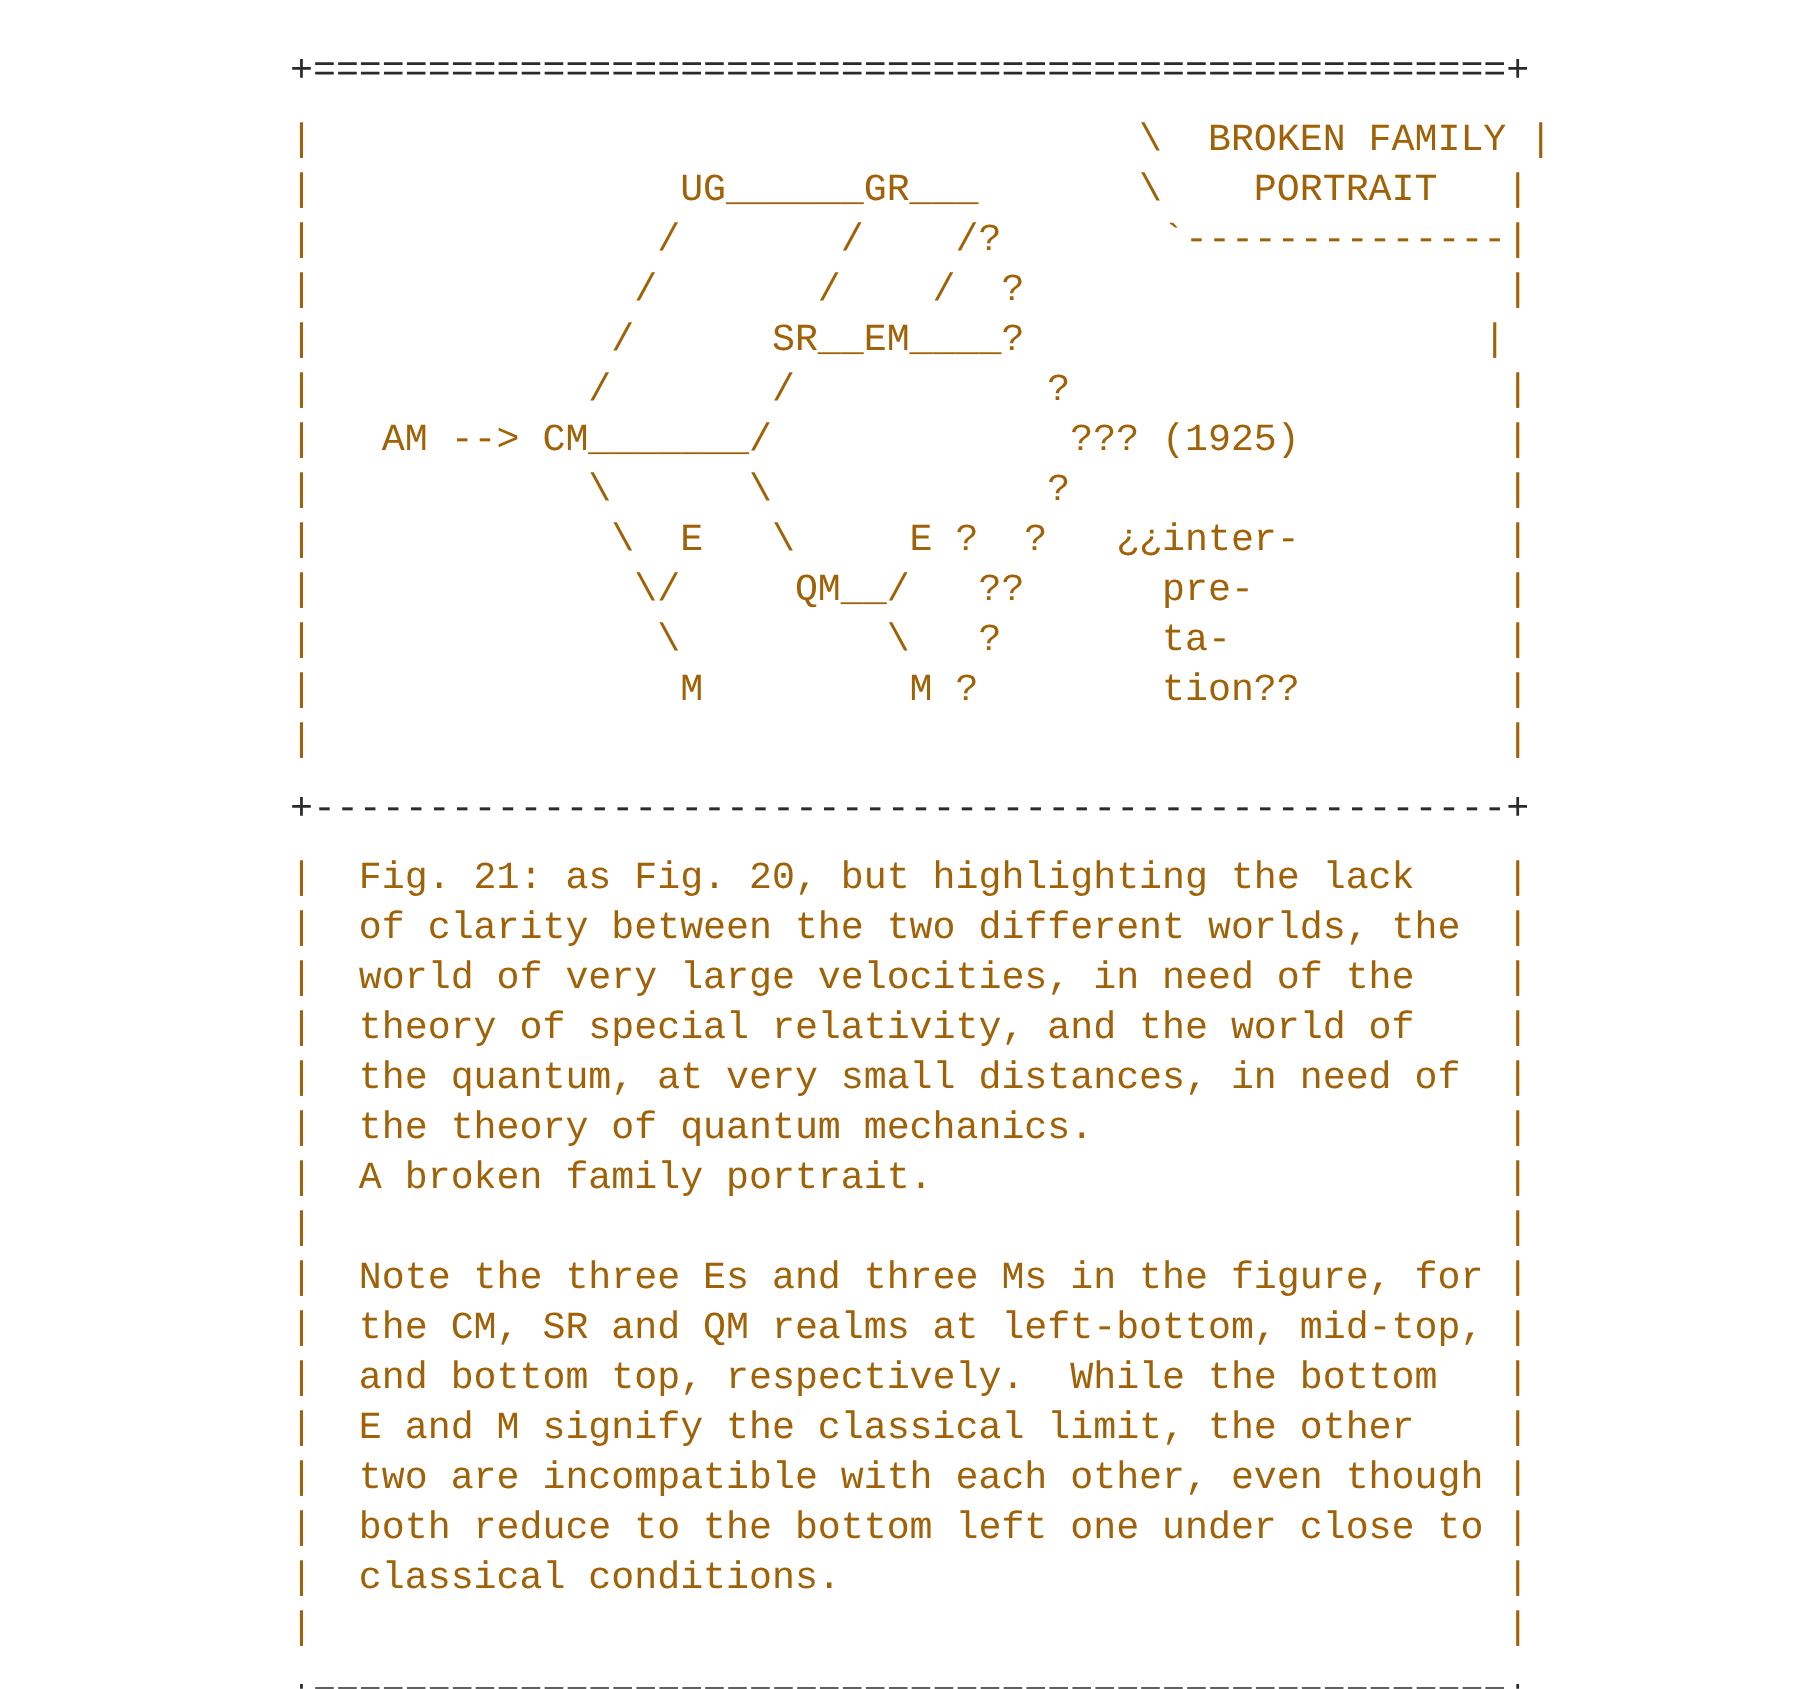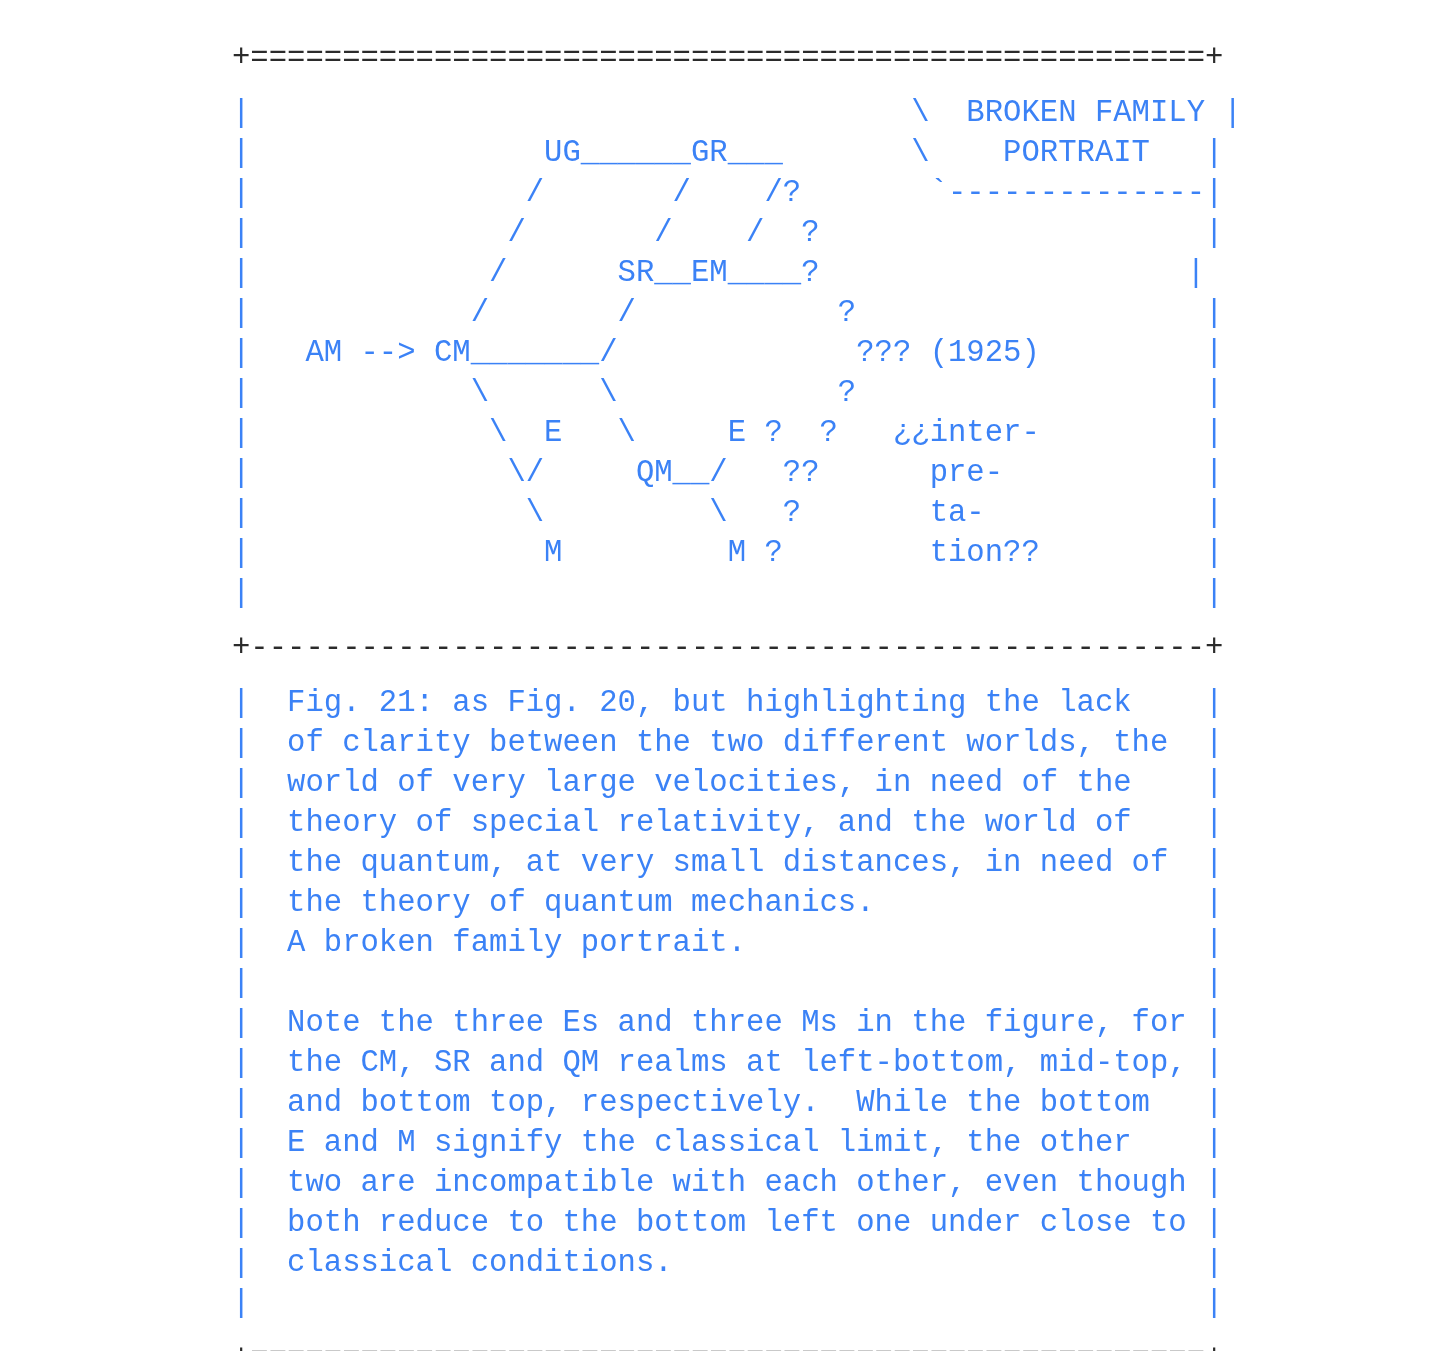--- a/index.html
+++ b/index.html
@@ -19,21 +19,21 @@
     top: 38px;
     margin: 0;
   }
   .ascii-line {
     display: block;
     white-space: pre;
     font-family: "Liberation Mono", "DejaVu Sans Mono", monospace;
     font-size: 30.6px;
     line-height: 40px;
     height: 40px;
-    color: #3b82f6;
+    color: #a16207;
     letter-spacing: 0px;
   }
   .border { color: #2b2b2b; }
 </style>
 </head>
 <body>
 
 <pre class="ascii-frame"><span class="ascii-line border">+====================================================+</span>
 <span id="figure-rows"><span class="ascii-line">|                                    \  BROKEN FAMILY |</span><span class="ascii-line">|                UG______GR___       \    PORTRAIT   |</span><span class="ascii-line">|               /       /    /?       `--------------|</span><span class="ascii-line">|              /       /    /  ?                     |</span><span class="ascii-line">|             /      SR__EM____?                    |</span><span class="ascii-line">|            /       /           ?                   |</span><span class="ascii-line">|   AM --&gt; CM_______/             ??? (1925)         |</span><span class="ascii-line">|            \      \            ?                   |</span><span class="ascii-line">|             \  E   \     E ?  ?   ¿¿inter-         |</span><span class="ascii-line">|              \/     QM__/   ??      pre-           |</span><span class="ascii-line">|               \         \   ?       ta-            |</span><span class="ascii-line">|                M         M ?        tion??         |</span><span class="ascii-line">|                                                    |</span></span>
 <span class="ascii-line border">+----------------------------------------------------+</span>

